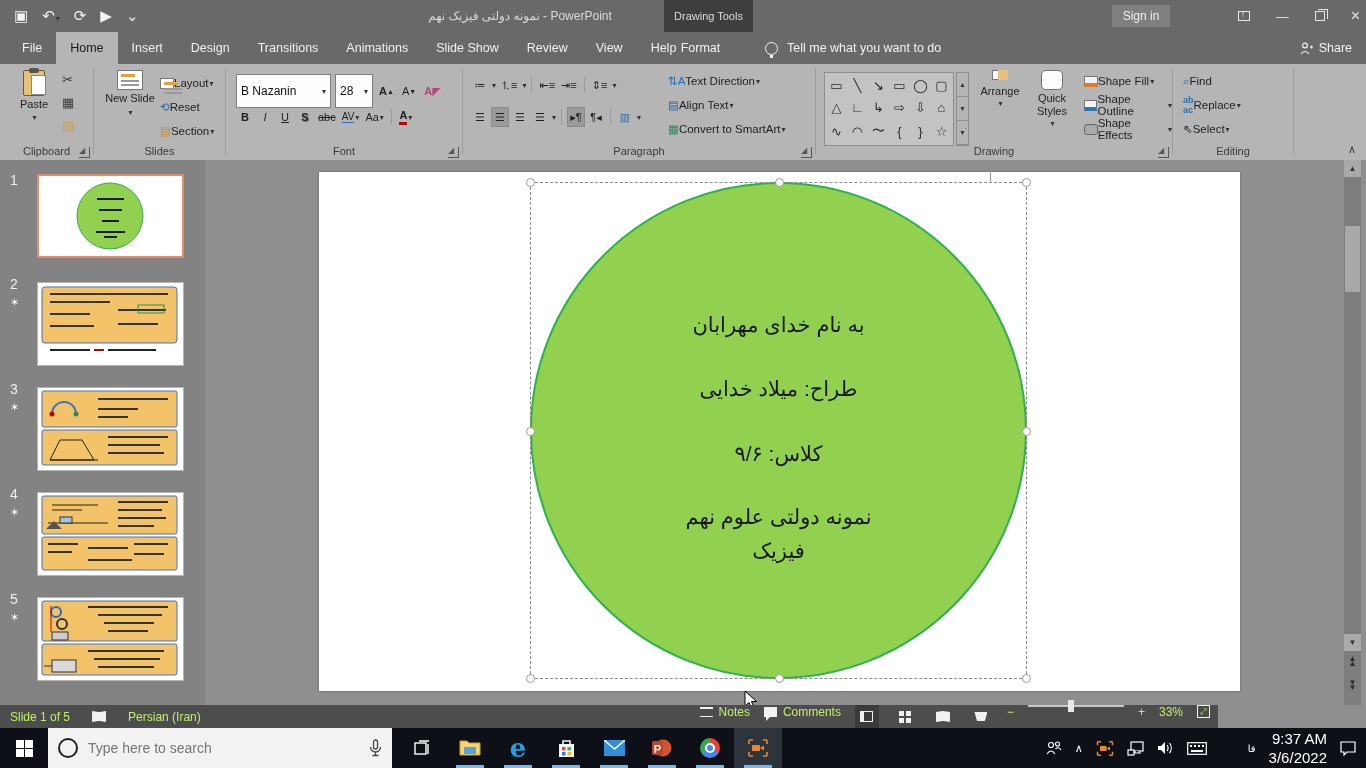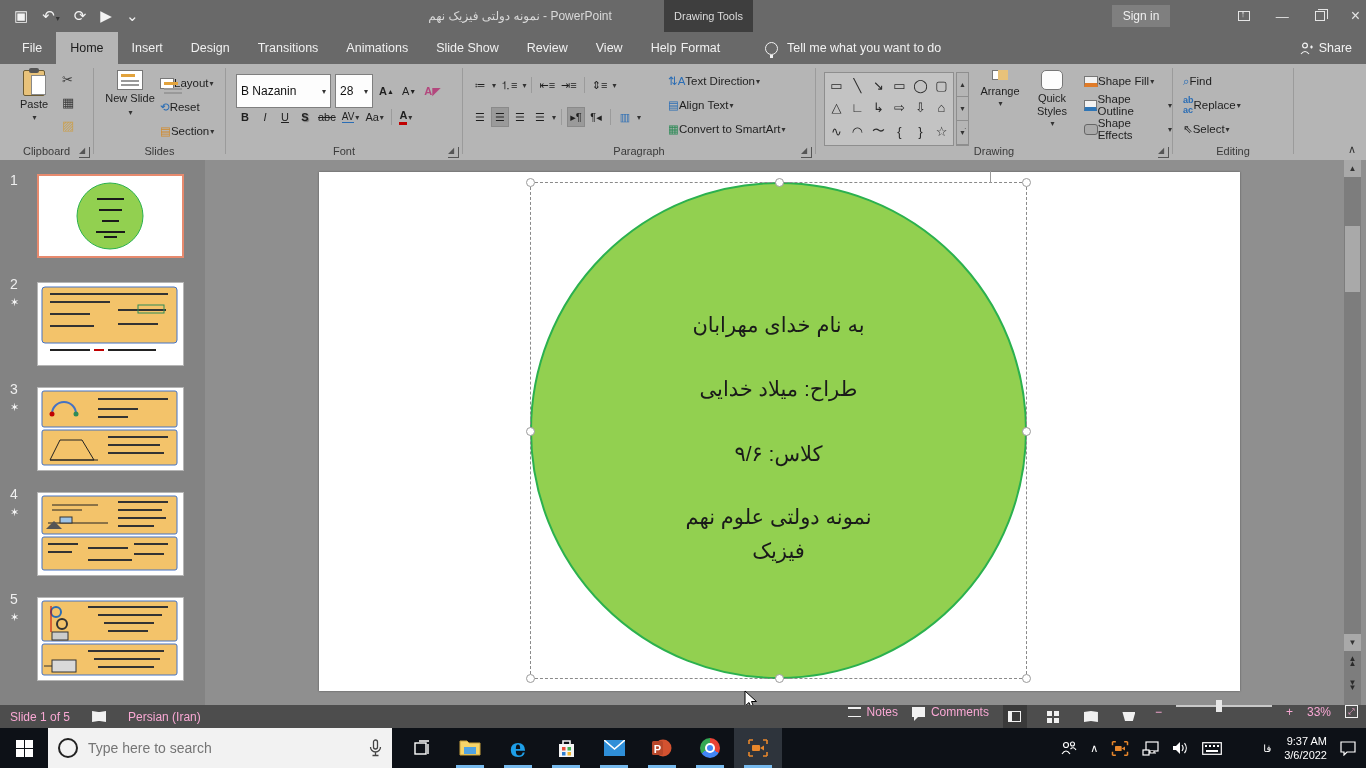--- a/index.html
+++ b/index.html
@@ -71,21 +71,21 @@
   .rotline { position:absolute; left:459px; top:-12px; width:1px; height:12px; background:#9a9a9a; }
   #slidetext { position:absolute; left:211px; top:10px; width:497px; height:497px; direction:rtl; text-align:center; color:#1a1a1a; font-size:21px; }
   #slidetext div { position:absolute; left:0; width:497px; }
   
   #vscroll { position:absolute; left:1344px; top:0; width:17px; height:545px; background:#7d7d7d; }
   .scrbtn { position:absolute; left:0; width:17px; height:17px; background:#a9a9a9; color:#333; font-size:8px; display:flex; align-items:center; justify-content:center; }
   .scrthumb { position:absolute; left:1px; width:15px; background:#a9a9a9; }
   .dblchev { position:absolute; left:0; width:17px; height:16px; color:#2a2a2a; font-size:8px; line-height:5px; text-align:center; }
   #cursor { position:absolute; left:744px; top:530px; }
   
-  #statusbar { position:absolute; top:705px; left:0; width:1366px; height:23px; background:#4d4d4d; color:#f9a8d4; font-size:12px; }
+  #statusbar { position:absolute; top:705px; left:0; width:1218px; height:23px; background:#4d4d4d; color:#bef264; font-size:12px; }
   #statusbar .left { position:absolute; left:10px; top:0; height:23px; display:flex; align-items:center; gap:22px; }
   #statusbar .right { position:absolute; right:8px; top:0; height:23px; display:flex; align-items:flex-start; gap:14px; }
   .book-ic { width:14px; height:11px; background:#f1f1f1; position:relative; clip-path:polygon(0 0,45% 8%,55% 8%,100% 0,100% 100%,55% 92%,45% 92%,0 100%); }
   .viewbtn { width:24px; height:23px; display:flex; align-items:center; justify-content:center; }
   .viewbtn.pressed { background:#3a3a3a; }
   .vb-normal { width:13px; height:11px; border:1px solid #f1f1f1; border-left:4px solid #f1f1f1; }
   .vb-grid { width:12px; height:12px; display:grid; grid-template-columns:1fr 1fr; gap:2px; }
   .vb-grid i { background:#f1f1f1; }
   .vb-book { width:14px; height:11px; background:#f1f1f1; clip-path:polygon(0 10%,50% 0,100% 10%,100% 100%,50% 90%,0 100%); }
   .vb-show { width:13px; height:9px; background:#f1f1f1; clip-path:polygon(0 0,100% 0,80% 100%,20% 100%); }
@@ -98,21 +98,21 @@
   
   #taskbar { position:absolute; top:728px; left:0; width:1366px; height:40px; background:#0d1117; color:#fff; }
   #start { position:absolute; left:0; top:0; width:48px; height:40px; display:flex; align-items:center; justify-content:center; }
   #searchbox { position:absolute; left:48px; top:0; width:344px; height:40px; background:#f2f2f2; display:flex; align-items:center; gap:10px; padding:0 10px; }
   #searchbox input { border:none; background:transparent; outline:none; font-size:14px; color:#555; flex:1; font-family:"Liberation Sans",sans-serif; }
   .cortana { width:20px; height:20px; border:2.5px solid #222; border-radius:50%; }
   .tbicon { position:absolute; top:0; width:48px; height:40px; display:flex; align-items:center; justify-content:center; }
   .tbicon.running::after { content:""; position:absolute; bottom:0; left:10px; right:10px; height:3px; background:#76b9ed; }
   .tbicon.activeapp { background:#2e343c; }
   #tray { position:absolute; right:0; top:0; height:40px; display:flex; align-items:center; gap:13px; padding-right:10px; }
-  .clock { text-align:right; font-size:11px; line-height:1.3; }
+  .clock { text-align:right; font-size:15px; line-height:1.3; }
   .lang { font-size:10px;margin-left:28px; }
 </style>
 </head>
 <body>
 
 <div id="titlebar">
   <div class="qat">
     <span>▣</span>
     <span><span>↶</span><span class="dd">▾</span></span>
     <span>⟳</span>

